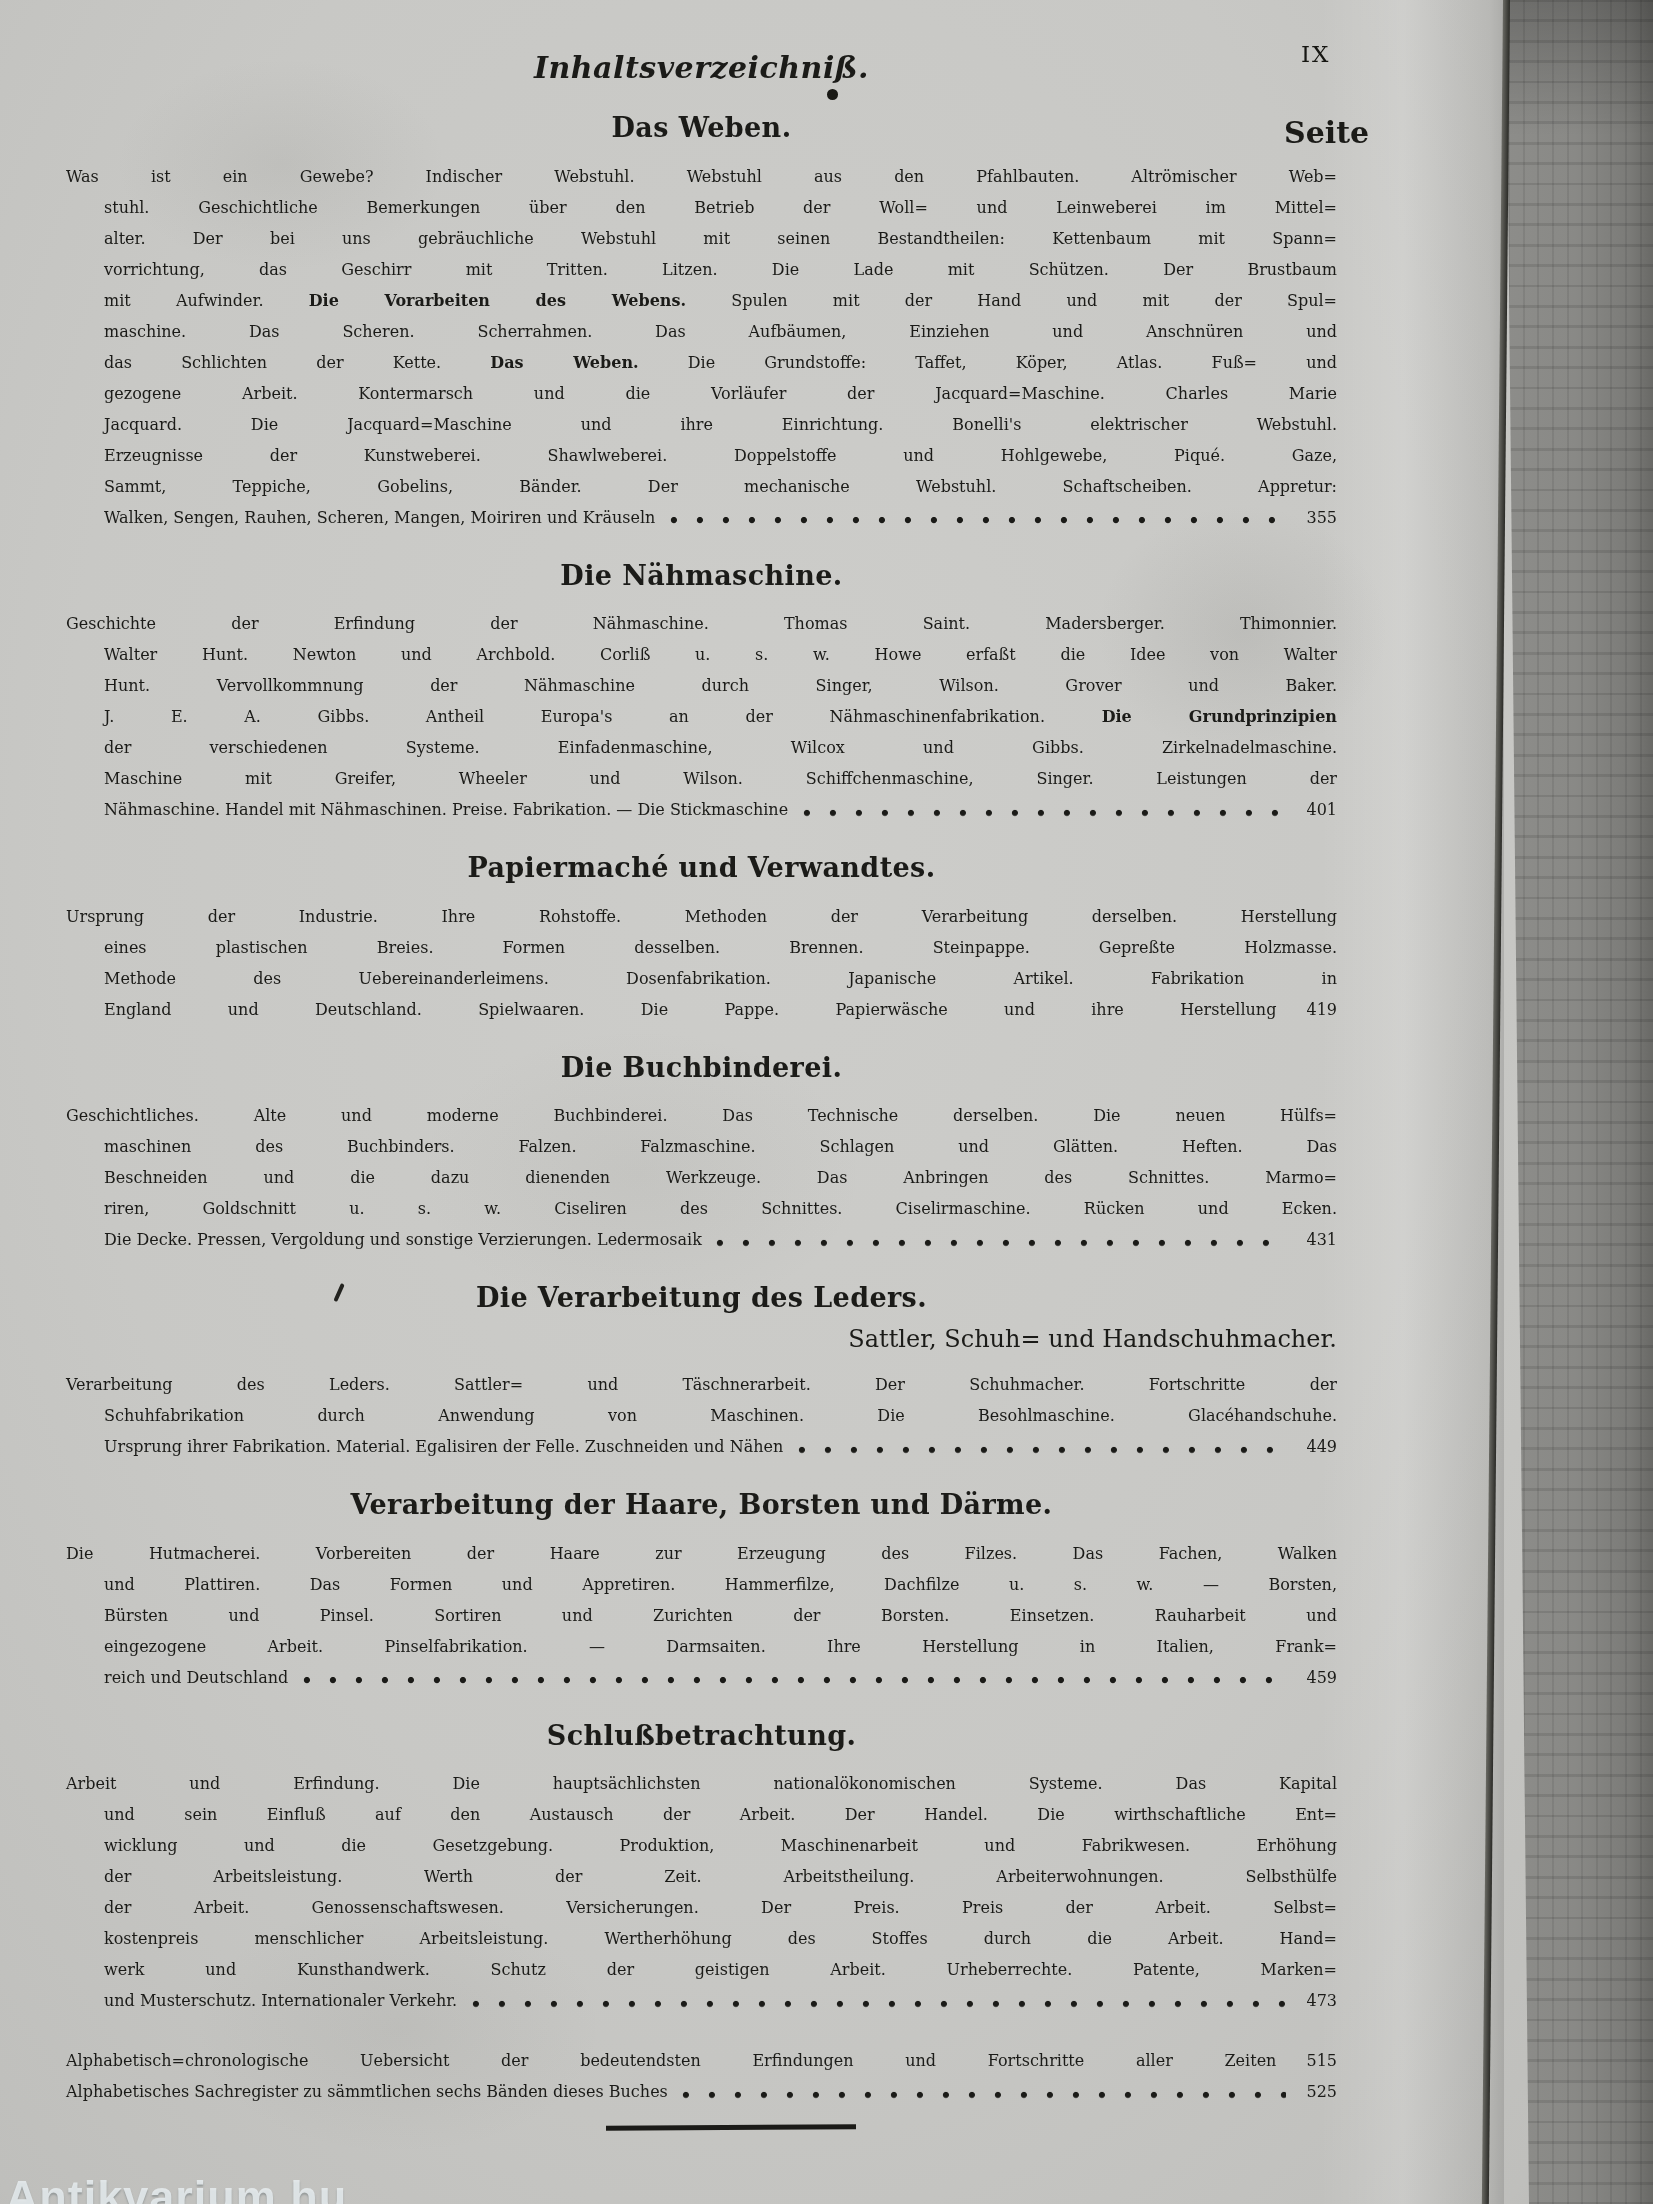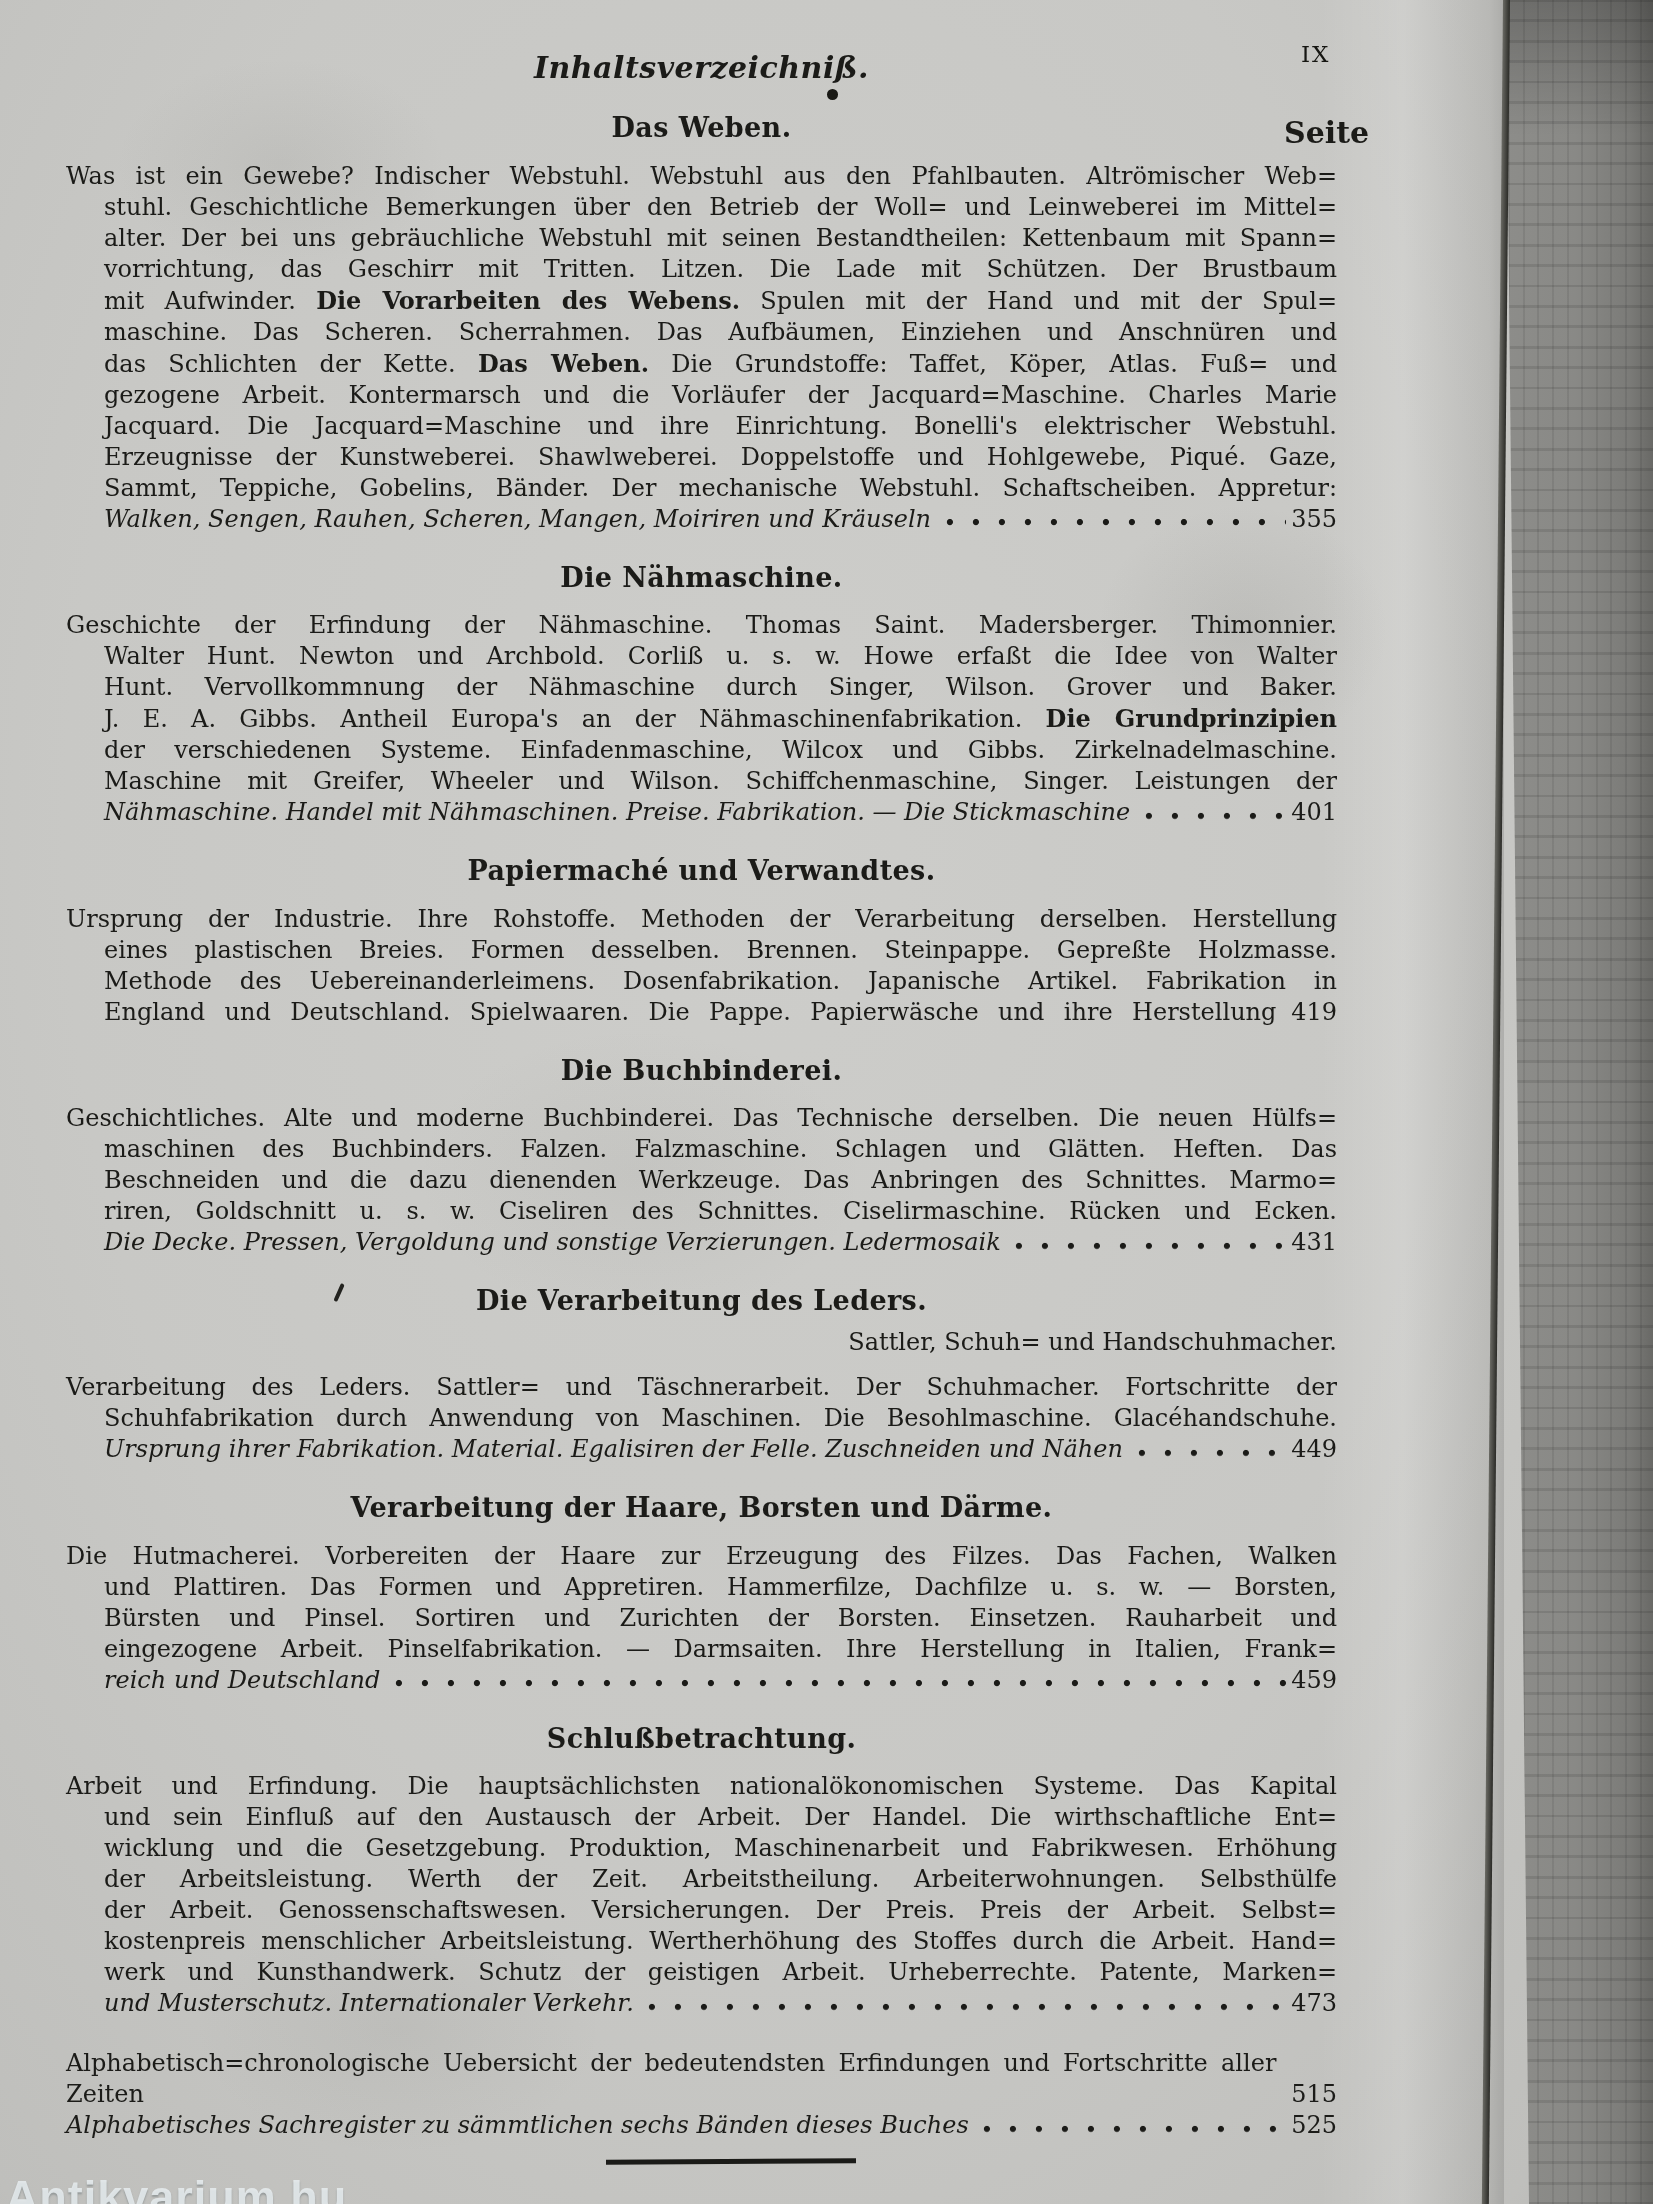--- a/index.html
+++ b/index.html
@@ -36,27 +36,27 @@
   .folio{position:absolute;left:1301px;top:41px;font-size:23px;letter-spacing:1.9px;color:#161612;}
   .seite{position:absolute;left:1284px;top:115px;font-size:30px;font-weight:bold;color:#1b1b18;}
 
   .content{position:absolute;left:66px;top:0;width:1271px;}
   .title{font-size:30px;font-weight:bold;text-align:center;margin:50px 0 0 0;letter-spacing:0.5px;font-style:italic;}
 
   .heading{font-weight:bold;font-size:27px;line-height:35px;text-align:center;
     margin:25px 0 15.5px 0;letter-spacing:0.4px;}
   .subheading{font-weight:normal;font-size:24px;line-height:29px;text-align:right;margin:-5.8px 0 15.5px 0;}
 
-  .line{font-size:24px;line-height:31px;color:#1b1b18;text-align:justify;}
+  .line{font-size:16px;line-height:31px;color:#1b1b18;text-align:justify;}
   .line.just{text-align-last:justify;}
   .line.indent{margin-left:38px;}
   .b{font-weight:bold;}
 
   .pageline{display:flex;align-items:flex-end;}
-  .lt.nw{white-space:nowrap;flex:0 0 auto;font-style:italic;}
+  .lt.nw{white-space:nowrap;flex:0 0 auto;}
   .lt.fill{flex:1 1 auto;text-align:justify;text-align-last:justify;margin-right:13.6px;}
   .leader{flex:1 1 29px;height:9.7px;margin:0 3.9px 7.8px 13.6px;background-repeat:repeat-x;
     background-image:radial-gradient(circle at 4.9px 4.9px, #1b1b18 2.6px, rgba(0,0,0,0) 3.5px);
     background-size:26px 9.7px;min-width:27px;}
   .pg{flex:0 0 auto;min-width:47px;text-align:right;}
 
   .register{margin-top:29px;}
   .end-rule{width:250px;height:4.9px;background:#1b1b18;margin:17.5px auto 0 auto;
     transform:translateX(29px) rotate(-.4deg);}
 

